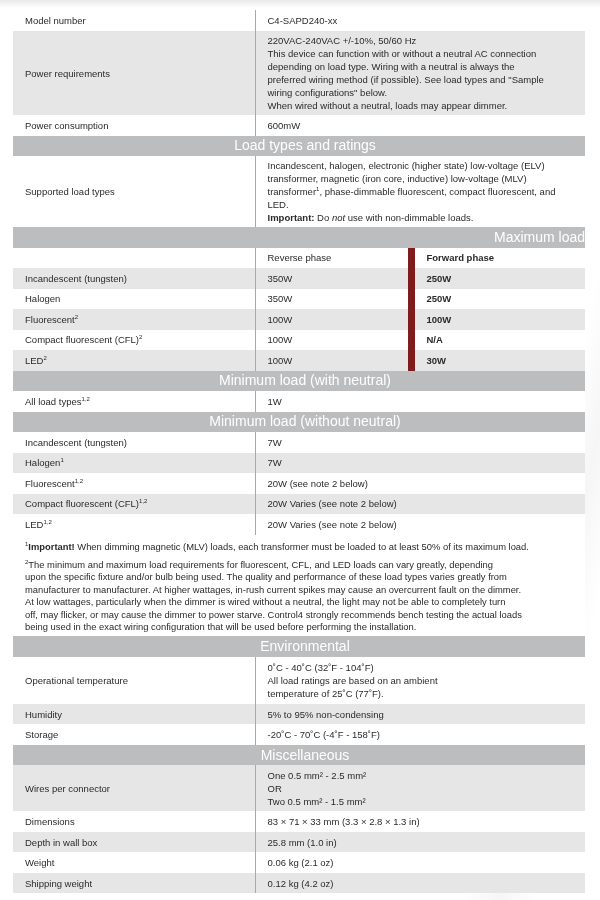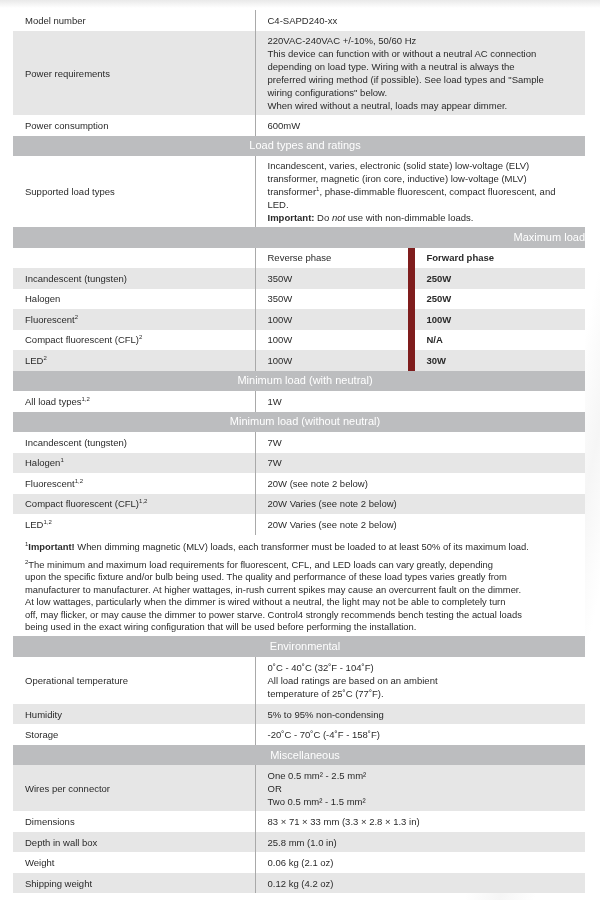--- a/index.html
+++ b/index.html
@@ -32,21 +32,21 @@
     vertical-align: middle;
     line-height: 13px;
     height: 20.5px;
   }
   td.val { border-left: 1px solid #a9a9a9; margin-left: 44px; }
   td.val3 { border-left: 7px solid #7f1d1d; font-weight: bold; }
   tr.shade td { background: #e6e6e6; }
   tr.white td { background: #ffffff; }
   tr.sect td {
     background: #bcbdbf; color: #ffffff; text-align: center;
-    height: 20.5px; font-size: 11px;
+    height: 20.5px; font-size: 14px;
   }
   tr.sect td.left-sect { text-align: right; padding-left: 12px; }
   tr.multi td { padding-top: 3px; padding-bottom: 3px; }
   sup { font-size: 6px; vertical-align: super; line-height: 0; }
   b { font-weight: bold; }
   i { font-style: italic; }
   .note-row td { background: #ffffff; padding: 0 0 0 12px; }
   .note {
     line-height: 12.4px; color: #2a2a2a; font-size: 9.4px;
   }
@@ -87,21 +87,21 @@
       <td>Power consumption</td>
       <td class="val" colspan="2">600mW</td>
     </tr>
 
     <tr class="sect">
       <td colspan="3">Load types and ratings</td>
     </tr>
     <tr class="white multi">
       <td style="height:70px">Supported load types</td>
       <td class="val" colspan="2">
-        <div>Incandescent, varies, electronic (solid state) low-voltage (ELV)</div>
+        <div>Incandescent, halogen, electronic (higher state) low-voltage (ELV)</div>
         <div>transformer, magnetic (iron core, inductive) low-voltage (MLV)</div>
         <div><span>transformer</span><sup>1</sup><span>, phase-dimmable fluorescent, compact fluorescent, and</span></div>
         <div>LED.</div>
         <div><b>Important:</b><span> Do </span><i>not</i><span> use with non-dimmable loads.</span></div>
       </td>
     </tr>
 
     <tr class="sect">
       <td style="background:#bcbdbf"></td>
       <td colspan="2" class="left-sect">Maximum load</td>

